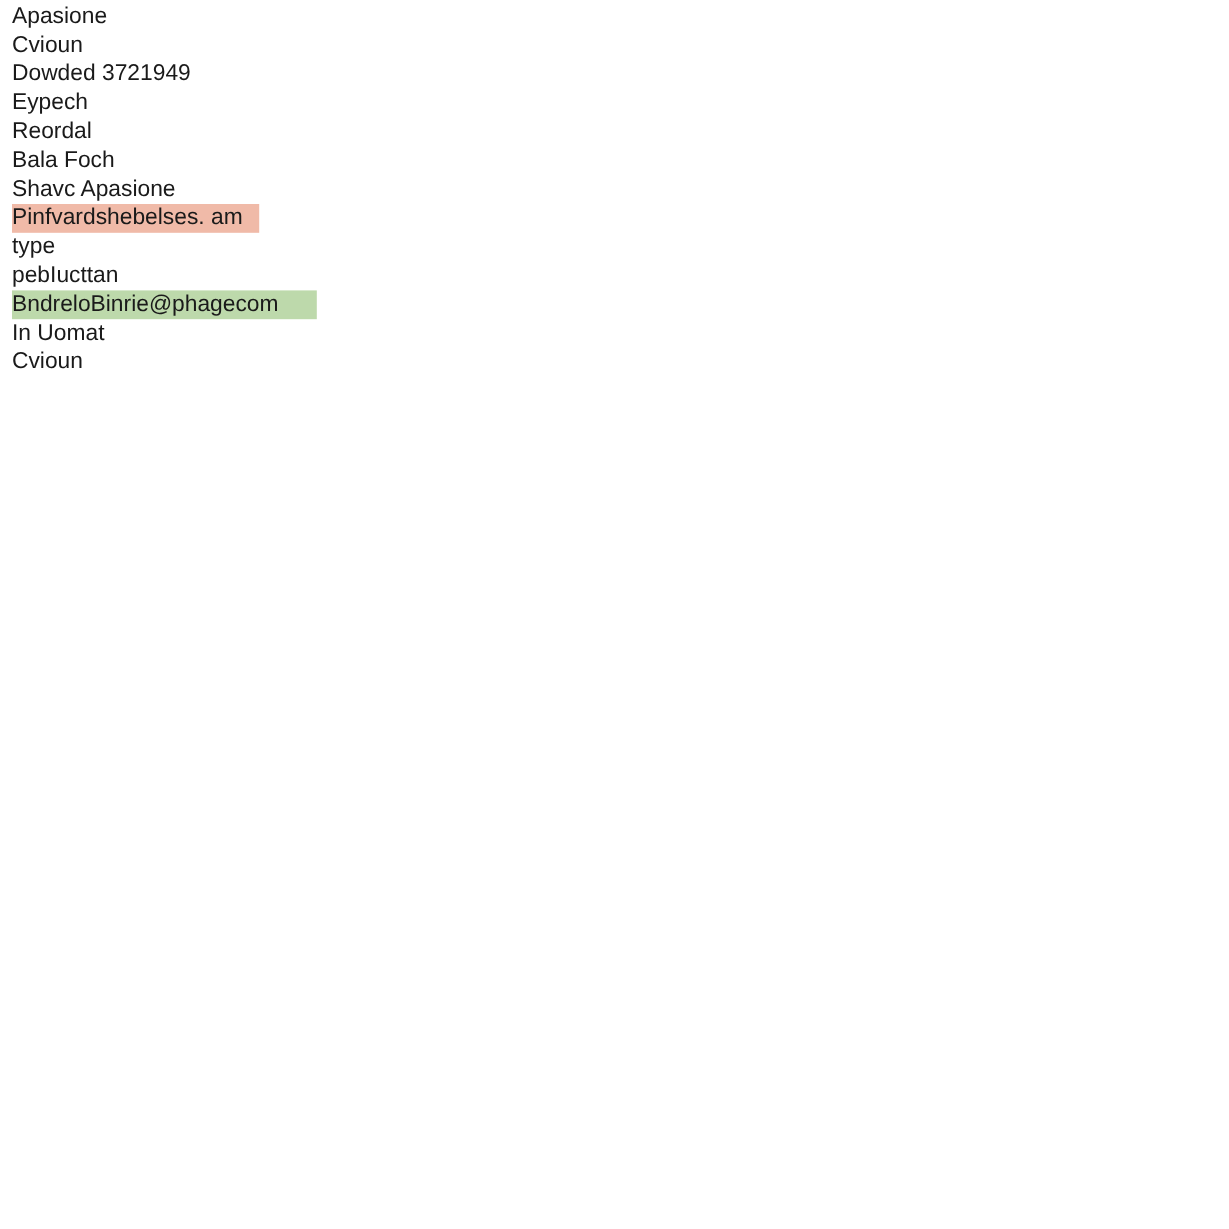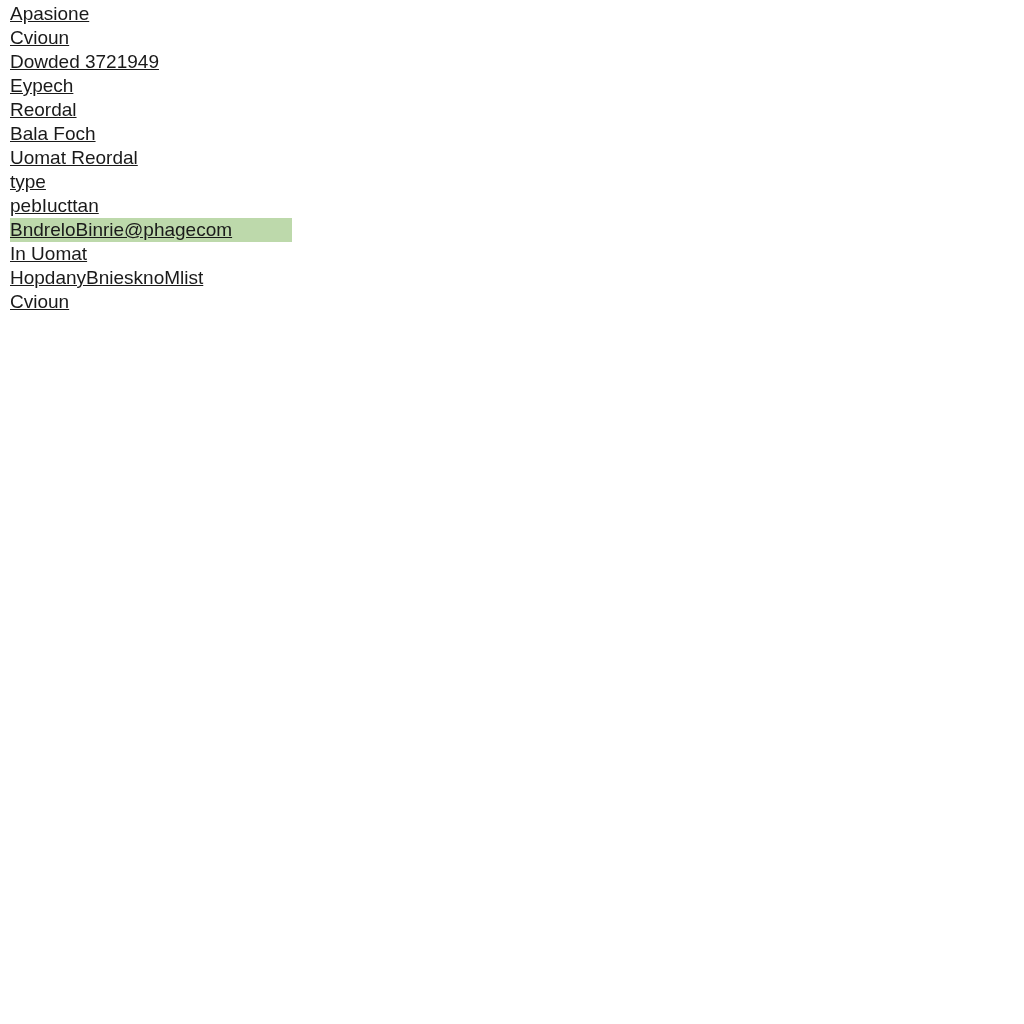--- a/index.html
+++ b/index.html
@@ -19,41 +19,40 @@
     }
     .list {
       display: flex;
       flex-direction: column;
     }
     .item {
       line-height: 24px;
       padding: 0 4px 0 0;
       white-space: nowrap;
       width: fit-content;
-      text-decoration: underline;
     }
     .hl-red {
       background-color: #f0baa8;
       padding-right: 14px;
     }
     .hl-green {
       background-color: #bdd9ab;
-      padding-right: 60px;
+      padding-right: 32px;
     }
   </style>
 </head>
 <body>
 
 <div class="list">
   <div class="item">Apasione</div>
   <div class="item">Cvioun</div>
   <div class="item">Dowded 3721949</div>
   <div class="item">Eypech</div>
   <div class="item">Reordal</div>
   <div class="item">Bala Foch</div>
-  <div class="item">Uomat Reordal</div>
+  <div class="item">Shavc Apasione</div>
+  <div class="item hl-red">Pinfvardshebelses. am</div>
   <div class="item">type</div>
   <div class="item">pebIucttan</div>
   <div class="item hl-green">BndreloBinrie@phagecom</div>
   <div class="item">In Uomat</div>
-  <div class="item">HopdanyBniesknoMlist</div>
   <div class="item">Cvioun</div>
 </div>
 
 </body></html>

